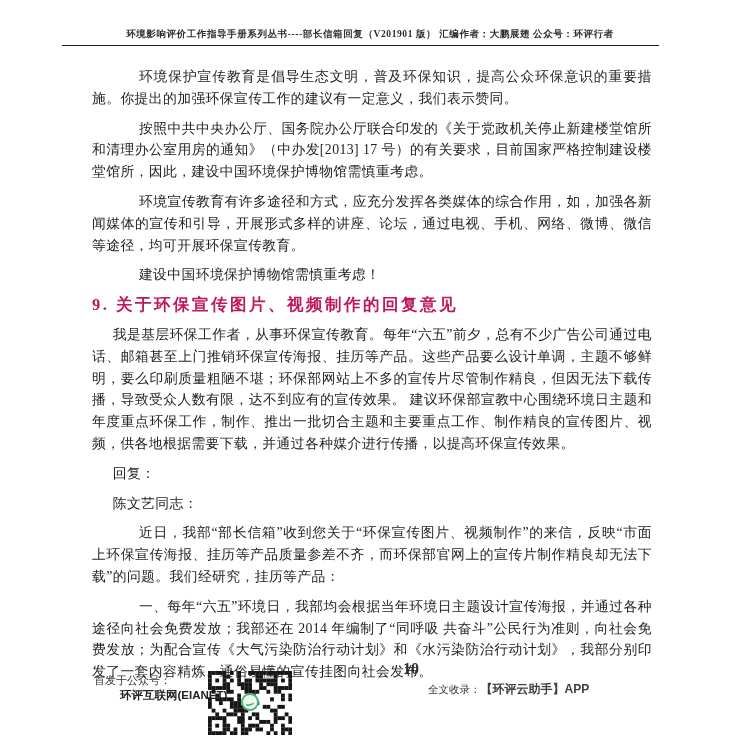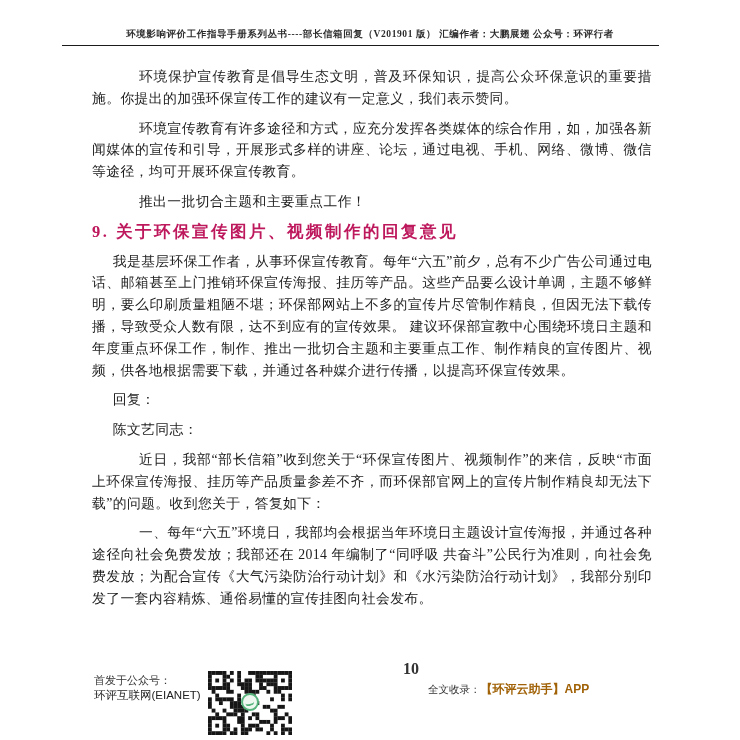--- a/index.html
+++ b/index.html
@@ -31,57 +31,58 @@
   }
   
   .page-number{
     position:absolute;top:660px;left:0;width:100%;text-align:center;
     font-size:16px;font-weight:bold;color:#333;margin-left:41px;
   }
   .footer-left{
     position:absolute;top:673px;left:94px;font-size:11px;line-height:15px;color:#333;
     font-family:"Liberation Sans","DejaVu Sans",sans-serif;
   }
-  .footer-left .line2{font-weight:normal;color:#222;font-size:11.5px;}
+  .footer-left .line2{font-weight:bold;color:#222;font-size:11.5px;margin-left:26px;}
   .qr{position:absolute;top:671px;left:208px;width:84px;height:64px;}
   .qr svg{display:block;}
   .qr-logo{
     position:absolute;top:22px;left:33px;width:18px;height:18px;border-radius:50%;
     background:#eef7f0;border:2px solid #57b37c;box-sizing:border-box;
   }
   .qr-logo::after{
     content:"";position:absolute;top:4px;left:2px;width:9px;height:5px;
     border-bottom:2px solid #57b37c;border-radius:50%;
     transform:rotate(-12deg);
   }
   .footer-right{
     position:absolute;top:681px;left:428px;font-size:10.5px;color:#333;white-space:nowrap;
     font-family:"Liberation Sans","DejaVu Sans",sans-serif;
   }
-  .footer-right .app-name{font-weight:bold;font-size:12px;color:#a16207;}
+  .footer-right .app-name{font-weight:bold;font-size:12px;color:#404040;}
 </style>
 </head>
 <body>
 
 <div class="page">
 
   <div class="header-text">环境影响评价工作指导手册系列丛书----部长信箱回复（V201901 版）  汇编作者：大鹏展翅  公众号：环评行者</div>
   <div class="header-rule"></div>
 
   <div class="body-text">
     <p class="indent-lg">环境保护宣传教育是倡导生态文明，普及环保知识，提高公众环保意识的重要措施。你提出的加强环保宣传工作的建议有一定意义，我们表示赞同。</p>
+    <p class="indent-lg">按照中共中央办公厅、国务院办公厅联合印发的《关于党政机关停止新建楼堂馆所和清理办公室用房的通知》（中办发[2013] 17 号）的有关要求，目前国家严格控制建设楼堂馆所，因此，建设中国环境保护博物馆需慎重考虑。</p>
     <p class="indent-lg">环境宣传教育有许多途径和方式，应充分发挥各类媒体的综合作用，如，加强各新闻媒体的宣传和引导，开展形式多样的讲座、论坛，通过电视、手机、网络、微博、微信等途径，均可开展环保宣传教育。</p>
-    <p class="indent-lg">推出一批切合主题和主要重点工作！</p>
+    <p class="indent-lg">建设中国环境保护博物馆需慎重考虑！</p>
 
     <p class="section-heading">9. 关于环保宣传图片、视频制作的回复意见</p>
 
     <p class="indent-sm">我是基层环保工作者，从事环保宣传教育。每年“六五”前夕，总有不少广告公司通过电话、邮箱甚至上门推销环保宣传海报、挂历等产品。这些产品要么设计单调，主题不够鲜明，要么印刷质量粗陋不堪；环保部网站上不多的宣传片尽管制作精良，但因无法下载传播，导致受众人数有限，达不到应有的宣传效果。 建议环保部宣教中心围绕环境日主题和年度重点环保工作，制作、推出一批切合主题和主要重点工作、制作精良的宣传图片、视频，供各地根据需要下载，并通过各种媒介进行传播，以提高环保宣传效果。</p>
     <p class="indent-sm">回复：</p>
     <p class="indent-sm">陈文艺同志：</p>
-    <p class="indent-lg">近日，我部“部长信箱”收到您关于“环保宣传图片、视频制作”的来信，反映“市面上环保宣传海报、挂历等产品质量参差不齐，而环保部官网上的宣传片制作精良却无法下载”的问题。收到您关于，答复如下：</p>
+    <p class="indent-lg">近日，我部“部长信箱”收到您关于“环保宣传图片、视频制作”的来信，反映“市面上环保宣传海报、挂历等产品质量参差不齐，而环保部官网上的宣传片制作精良却无法下载”的问题。我们经研究，挂历等产品：</p>
     <p class="indent-lg">一、每年“六五”环境日，我部均会根据当年环境日主题设计宣传海报，并通过各种途径向社会免费发放；我部还在 2014 年编制了“同呼吸 共奋斗”公民行为准则，向社会免费发放；为配合宣传《大气污染防治行动计划》和《水污染防治行动计划》，我部分别印发了一套内容精炼、通俗易懂的宣传挂图向社会发布。</p>
   </div>
 
   <div class="page-number">10</div>
 
   <div class="footer-left">
     <div class="line1">首发于公众号：</div>
     <div class="line2">环评互联网(EIANET)</div>
   </div>
 

